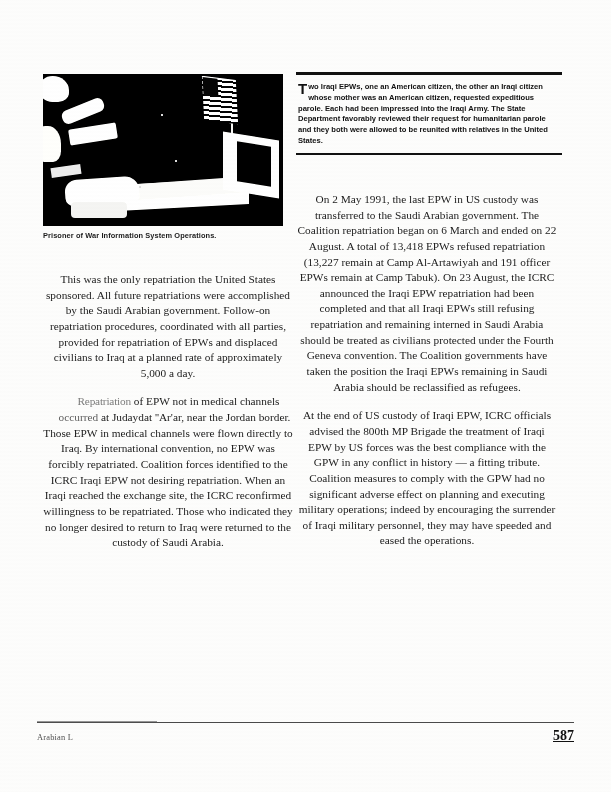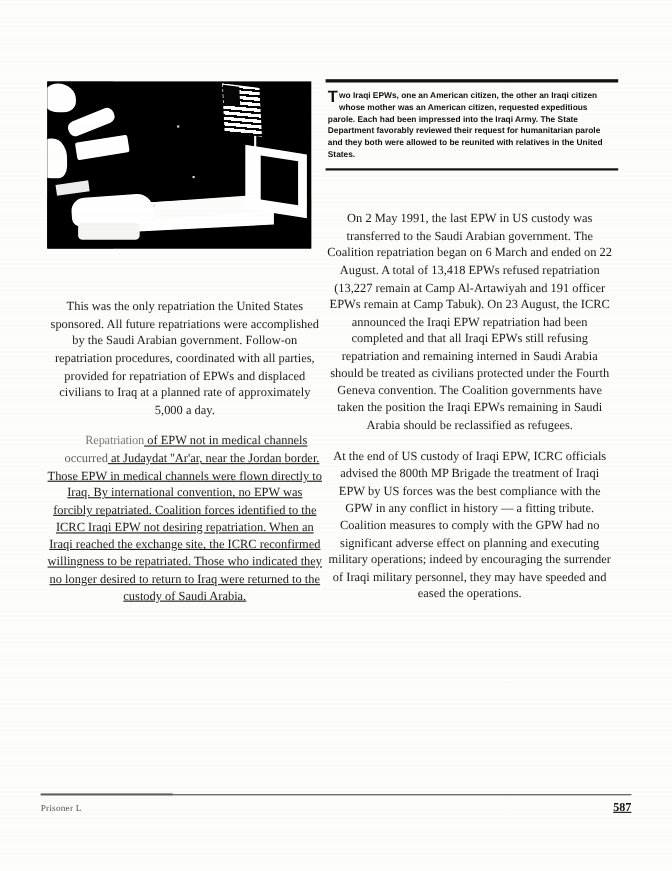--- a/index.html
+++ b/index.html
@@ -229,21 +229,21 @@
     width: 250px;
   }
   .col-right {
     left: 296px;
     top: 192px;
     width: 262px;
   }
   .col p {
     margin: 0 0 13px 0;
   }
-  .indent { text-indent: 13px; text-decoration: underline; }
+  .indent { text-indent: 13px; }
 
   
   .faded-a {
     display: inline-block;
     color: #3a3a3a;
     opacity: .82;
   }
   .clip-left {
     display: inline-block;
     margin-left: -5px;
@@ -279,21 +279,21 @@
     justify-content: space-between;
     align-items: baseline;
   }
   .footer-left {
     font-size: 8.4px;
     color: #3c3c3c;
     letter-spacing: .2px;
     opacity: .9;
   }
   .footer-right {
-    font-size: 11px;
+    font-size: 14px;
     font-weight: bold;
     color: #111;
     text-decoration: underline;
   }
 </style>
 </head>
 <body>
 
 <div class="page">
 
@@ -312,20 +312,21 @@
       <div class="desktop-white"></div>
       <div class="desktop-white2"></div>
       <div class="monitor"></div>
       <div class="monitor-inner"></div>
       <div class="hands"></div>
       <div class="fingers"></div>
       <div class="speck" style="left:118px; top:40px;"></div>
       <div class="speck" style="left:132px; top:86px;"></div>
       <div class="speck" style="left:96px; top:112px;"></div>
     </div>
+    <div class="photo-caption">Prisoner of War Information System Operations.</div>
   </div>
 
   <div class="sidebar">
     <div class="rule-thick"></div>
     <div class="sidebar-body">
       <span class="dropcap">T</span><span>wo Iraqi EPWs, one an American citizen, the other an Iraqi citizen whose mother was an American citizen, requested expeditious parole. Each had been impressed into the Iraqi Army. The State Department favorably reviewed their request for humanitarian parole and they both were allowed to be reunited with relatives in the United States.</span>
     </div>
     <div class="rule-thick bottom"></div>
   </div>
 
@@ -334,17 +335,17 @@
     <p class="indent"><span class="clip-left">Repatriation</span><span> of EPW not in medical channels</span> <span class="faded-a">occurred</span><span> at Judaydat ''Ar'ar, near the Jordan</span> <span>border. Those EPW in medical channels were flown directly to Iraq. By international convention, no EPW was forcibly repatriated. Coalition forces identified to the ICRC Iraqi EPW not desiring repatriation. When an Iraqi reached the exchange site, the ICRC reconfirmed willingness to be repatriated. Those who indicated they no longer desired to return to Iraq were returned to the custody of Saudi Arabia.</span></p>
   </div>
 
   <div class="col col-right">
     <p>On 2 May 1991, the last EPW in US custody was transferred to the Saudi Arabian government. The Coalition repatriation began on 6 March and ended on 22 August. A total of 13,418 EPWs refused repatriation (13,227 remain at Camp Al-Artawiyah and 191 officer EPWs remain at Camp Tabuk). On 23 August, the ICRC announced the Iraqi EPW repatriation had been completed and that all Iraqi EPWs still refusing repatriation and remaining interned in Saudi Arabia should be treated as civilians protected under the Fourth Geneva convention. The Coalition governments have taken the position the Iraqi EPWs remaining in Saudi Arabia should be reclassified as refugees.</p>
     <p>At the end of US custody of Iraqi EPW, ICRC officials advised the 800th MP Brigade the treatment of Iraqi EPW by US forces was the best compliance with the GPW in any conflict in history — a fitting tribute. Coalition measures to comply with the GPW had no significant adverse effect on planning and executing military operations; indeed by encouraging the surrender of Iraqi military personnel, they may have speeded and eased the operations.</p>
   </div>
 
   <div class="footer-rule"></div>
   <div class="footer">
-    <div class="footer-left">Prisoner L</div>
+    <div class="footer-left">Arabian L</div>
     <div class="footer-right">587</div>
   </div>
 
 </div>
 
 </body></html>

